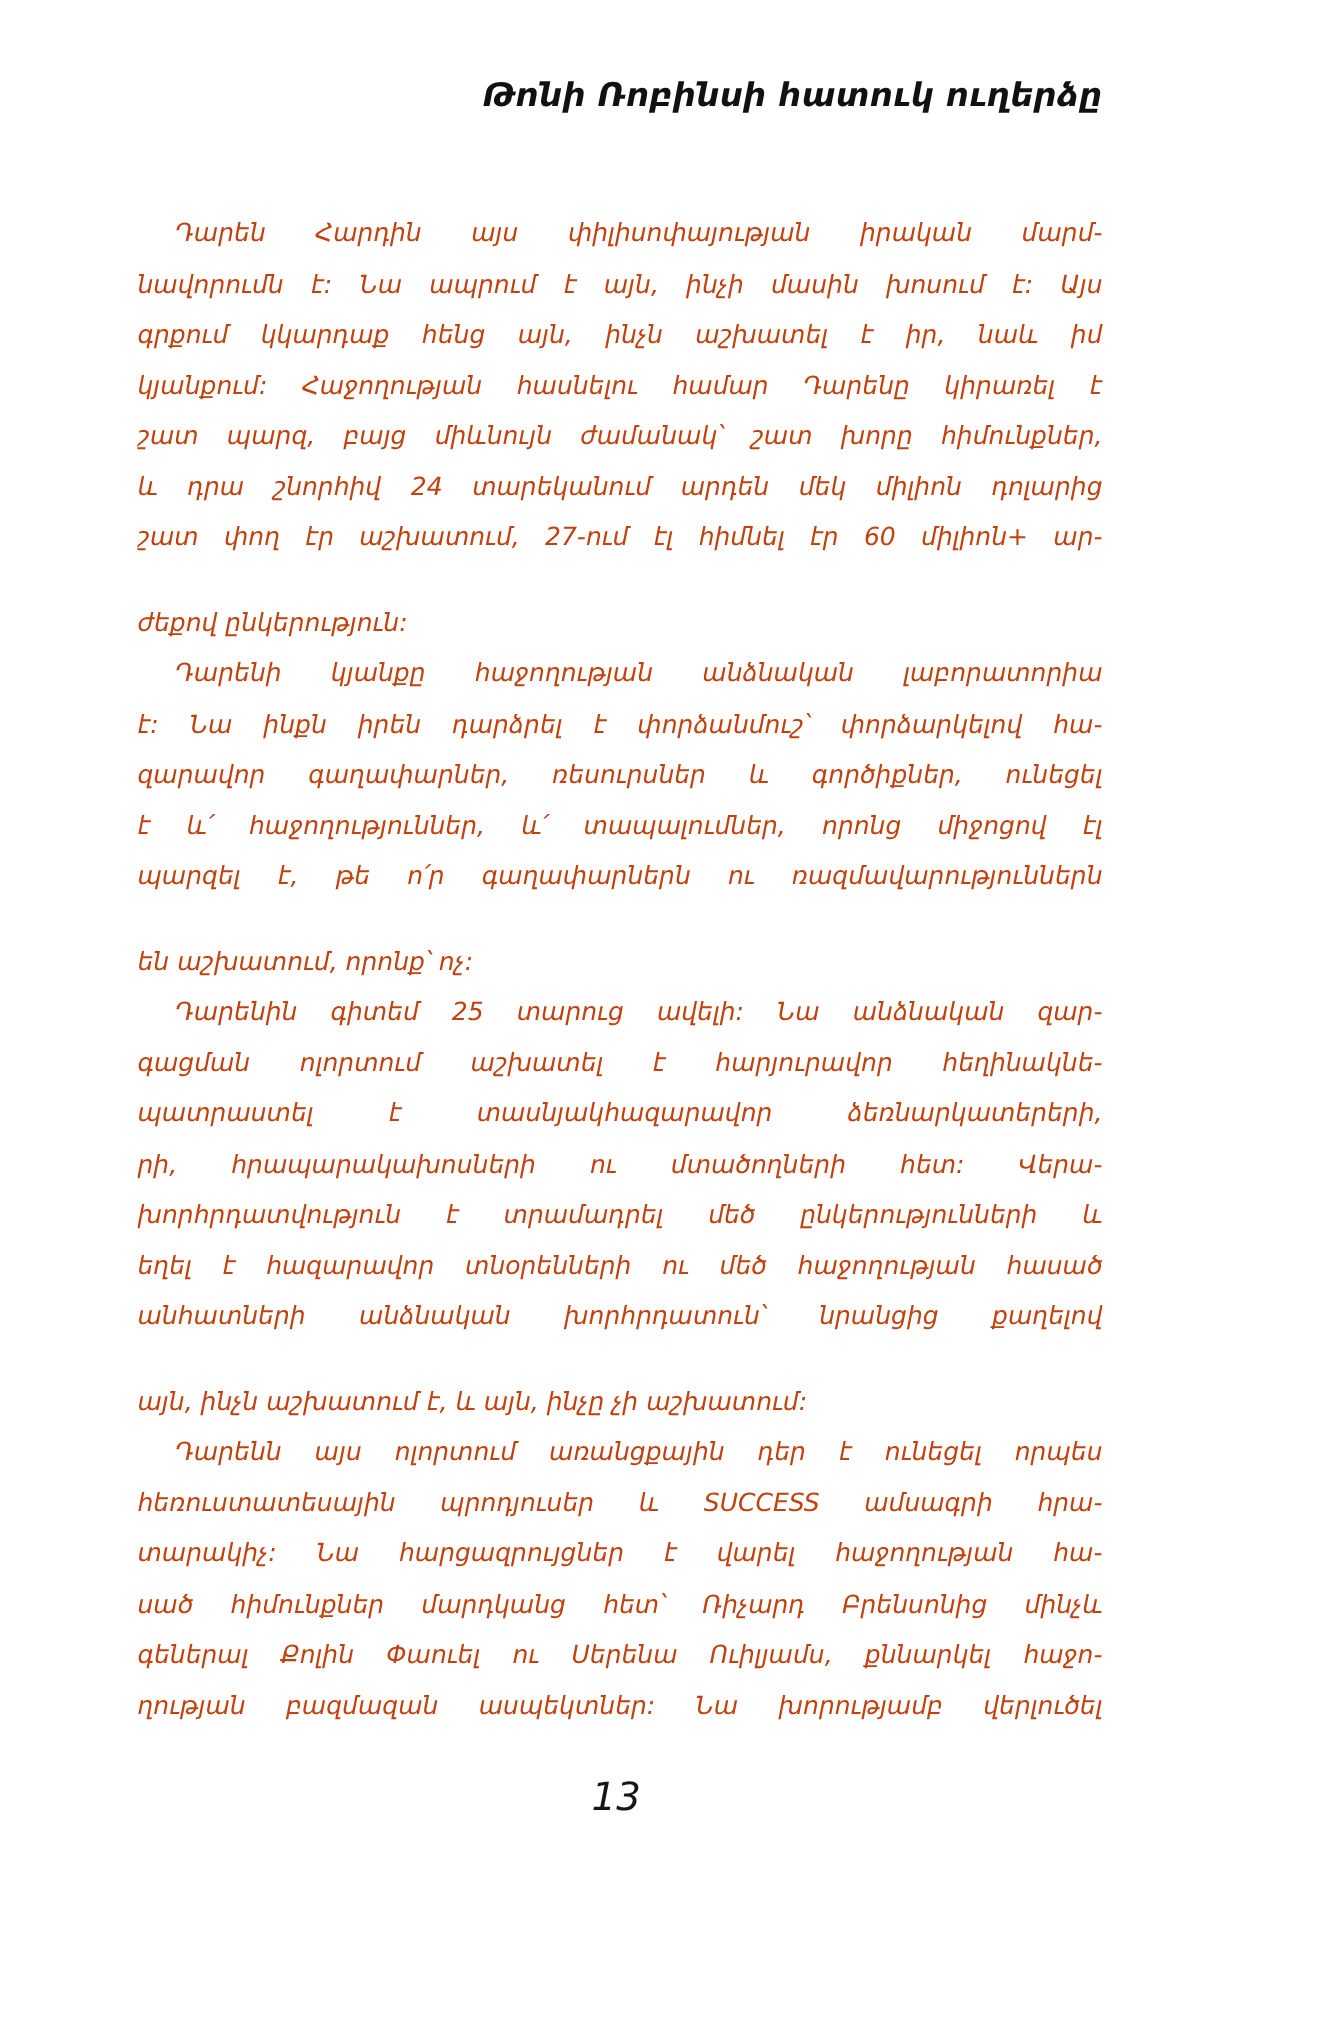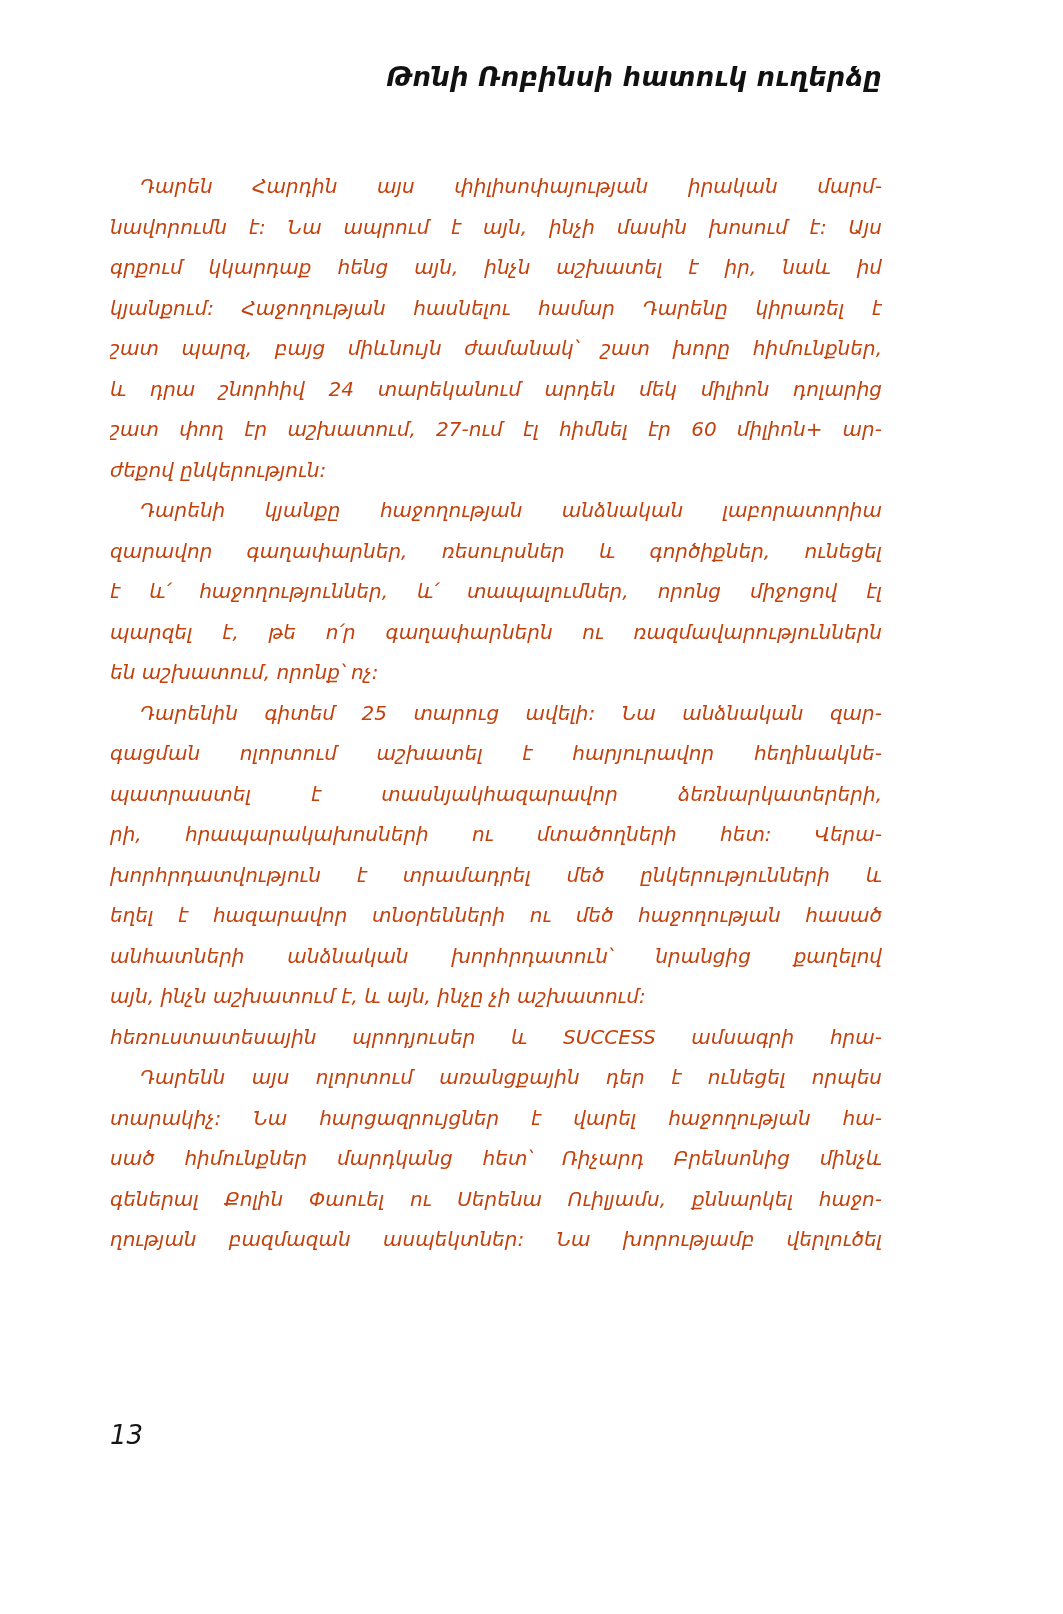--- a/index.html
+++ b/index.html
@@ -47,28 +47,29 @@
     text-align: justify;
     text-align-last: justify;
     overflow: hidden;
     white-space: normal;
   }
   .line.first {
     text-indent: 30px;
   }
   .line.last {
     text-align-last: left;
+    margin-top: 28px;
   }
   .folio {
     position: absolute;
     top: 1420px;
     left: 110px;
     width: 766px;
-    text-align: left;
-    font-size: 26px;
+    text-align: center;
+    font-size: 31px;
     color: #161616;
   }
 </style>
 </head>
 <body>
 
 <div class="page">
 
   <div class="running-header">Թոնի Ռոբինսի հատուկ ուղերձը</div>
 
@@ -78,38 +79,39 @@
         <div class="line">նավորումն է: Նա ապրում է այն, ինչի մասին խոսում է: Այս</div>
         <div class="line">գրքում կկարդաք հենց այն, ինչն աշխատել է իր, նաև իմ</div>
         <div class="line">կյանքում: Հաջողության հասնելու համար Դարենը կիրառել է</div>
         <div class="line">շատ պարզ, բայց միևնույն ժամանակ՝ շատ խորը հիմունքներ,</div>
         <div class="line">և դրա շնորհիվ 24 տարեկանում արդեն մեկ միլիոն դոլարից</div>
         <div class="line">շատ փող էր աշխատում, 27-ում էլ հիմնել էր 60 միլիոն+ ար-</div>
         <div class="line last">ժեքով ընկերություն:</div>
       </div>
       <div class="paragraph">
         <div class="line first">Դարենի կյանքը հաջողության անձնական լաբորատորիա</div>
+        <div class="line">է: Նա ինքն իրեն դարձրել է փորձանմուշ՝ փորձարկելով հա-</div>
         <div class="line">զարավոր գաղափարներ, ռեսուրսներ և գործիքներ, ունեցել</div>
         <div class="line">է և՛ հաջողություններ, և՛ տապալումներ, որոնց միջոցով էլ</div>
         <div class="line">պարզել է, թե ո՛ր գաղափարներն ու ռազմավարություններն</div>
         <div class="line last">են աշխատում, որոնք՝ ոչ:</div>
       </div>
       <div class="paragraph">
         <div class="line first">Դարենին գիտեմ 25 տարուց ավելի: Նա անձնական զար-</div>
         <div class="line">գացման ոլորտում աշխատել է հարյուրավոր հեղինակնե-</div>
         <div class="line">պատրաստել է տասնյակհազարավոր ձեռնարկատերերի,</div>
         <div class="line">րի, հրապարակախոսների ու մտածողների հետ: Վերա-</div>
         <div class="line">խորհրդատվություն է տրամադրել մեծ ընկերությունների և</div>
         <div class="line">եղել է հազարավոր տնօրենների ու մեծ հաջողության հասած</div>
         <div class="line">անհատների անձնական խորհրդատուն՝ նրանցից քաղելով</div>
         <div class="line last">այն, ինչն աշխատում է, և այն, ինչը չի աշխատում:</div>
       </div>
       <div class="paragraph">
+        <div class="line first">Դարենն այս ոլորտում առանցքային դեր է ունեցել որպես</div>
         <div class="line">հեռուստատեսային պրոդյուսեր և SUCCESS ամսագրի հրա-</div>
-        <div class="line first">Դարենն այս ոլորտում առանցքային դեր է ունեցել որպես</div>
         <div class="line">տարակիչ: Նա հարցազրույցներ է վարել հաջողության հա-</div>
         <div class="line">սած հիմունքներ մարդկանց հետ՝ Ռիչարդ Բրենսոնից մինչև</div>
         <div class="line">գեներալ Քոլին Փաուել ու Սերենա Ուիլյամս, քննարկել հաջո-</div>
         <div class="line">ղության բազմազան ասպեկտներ: Նա խորությամբ վերլուծել</div>
       </div>
     </div>
 
   <div class="folio">13</div>
 
 </div>

